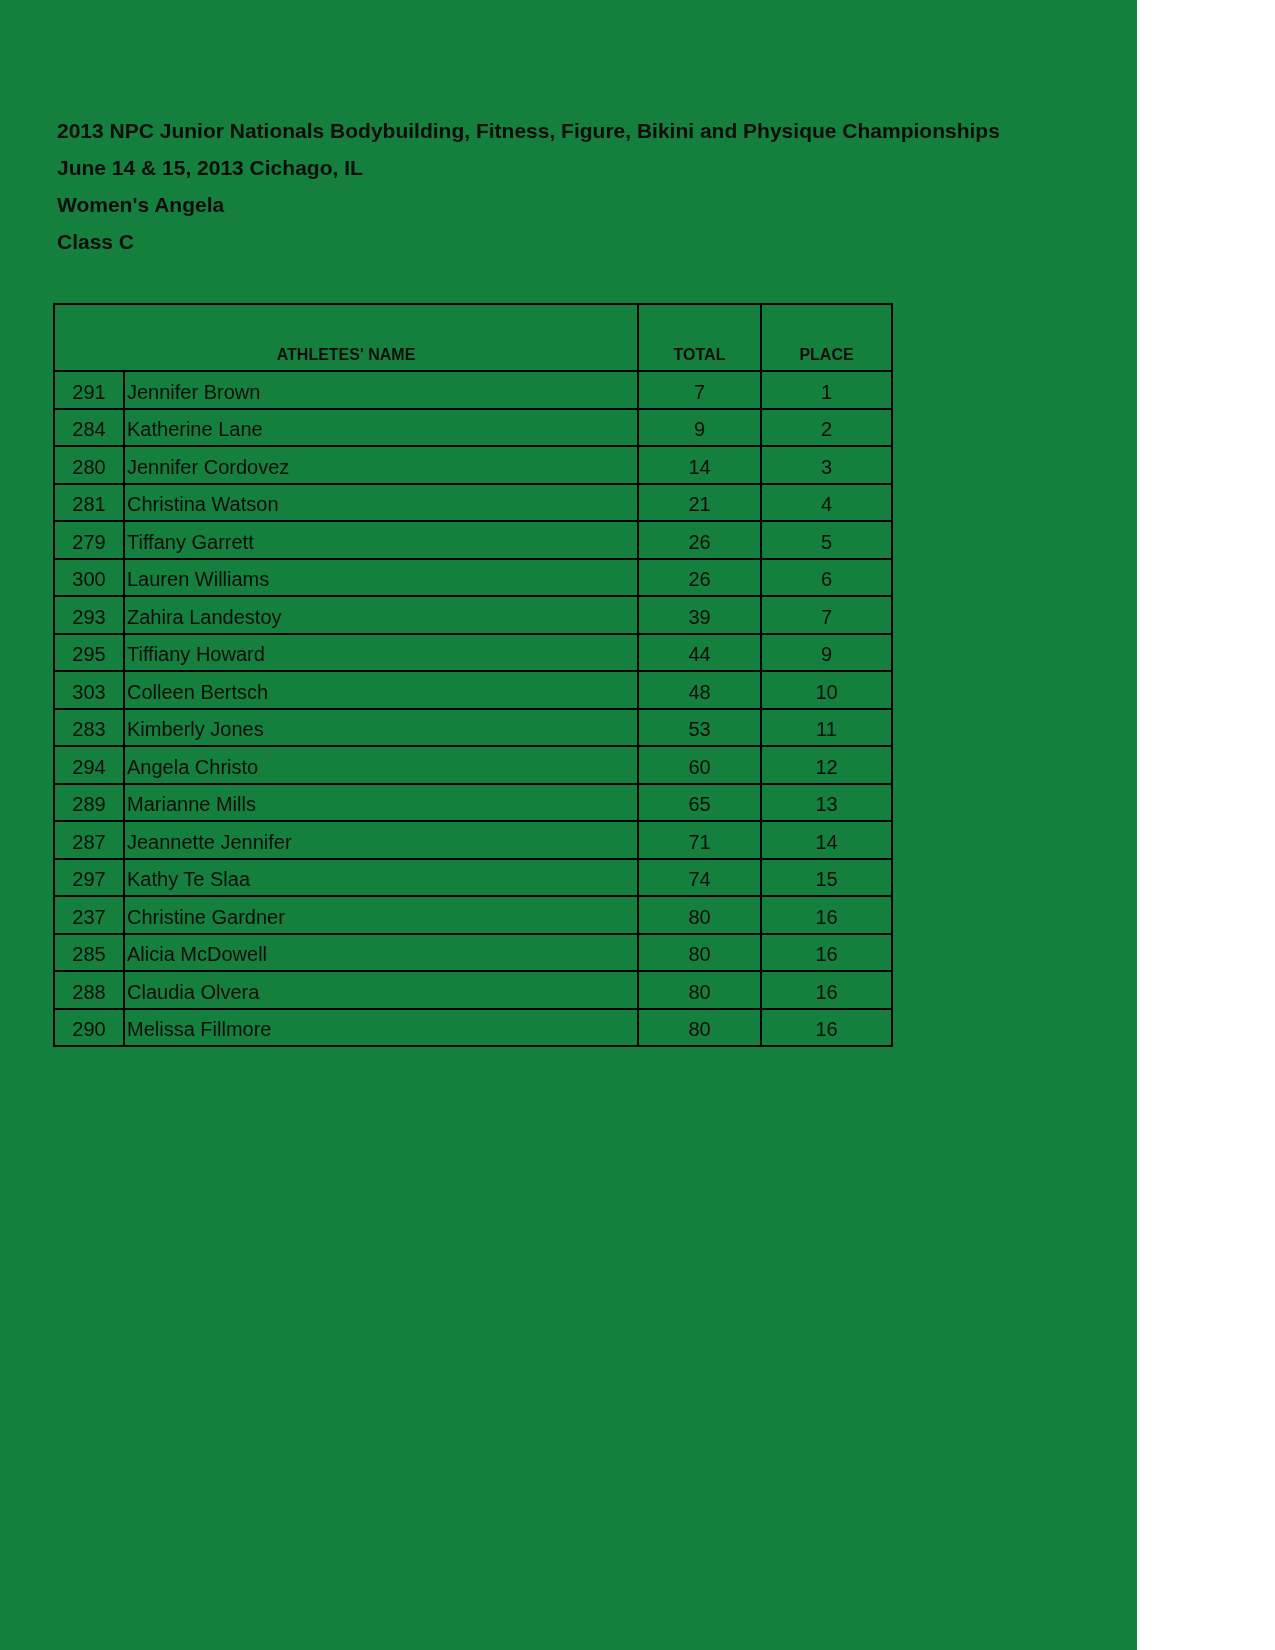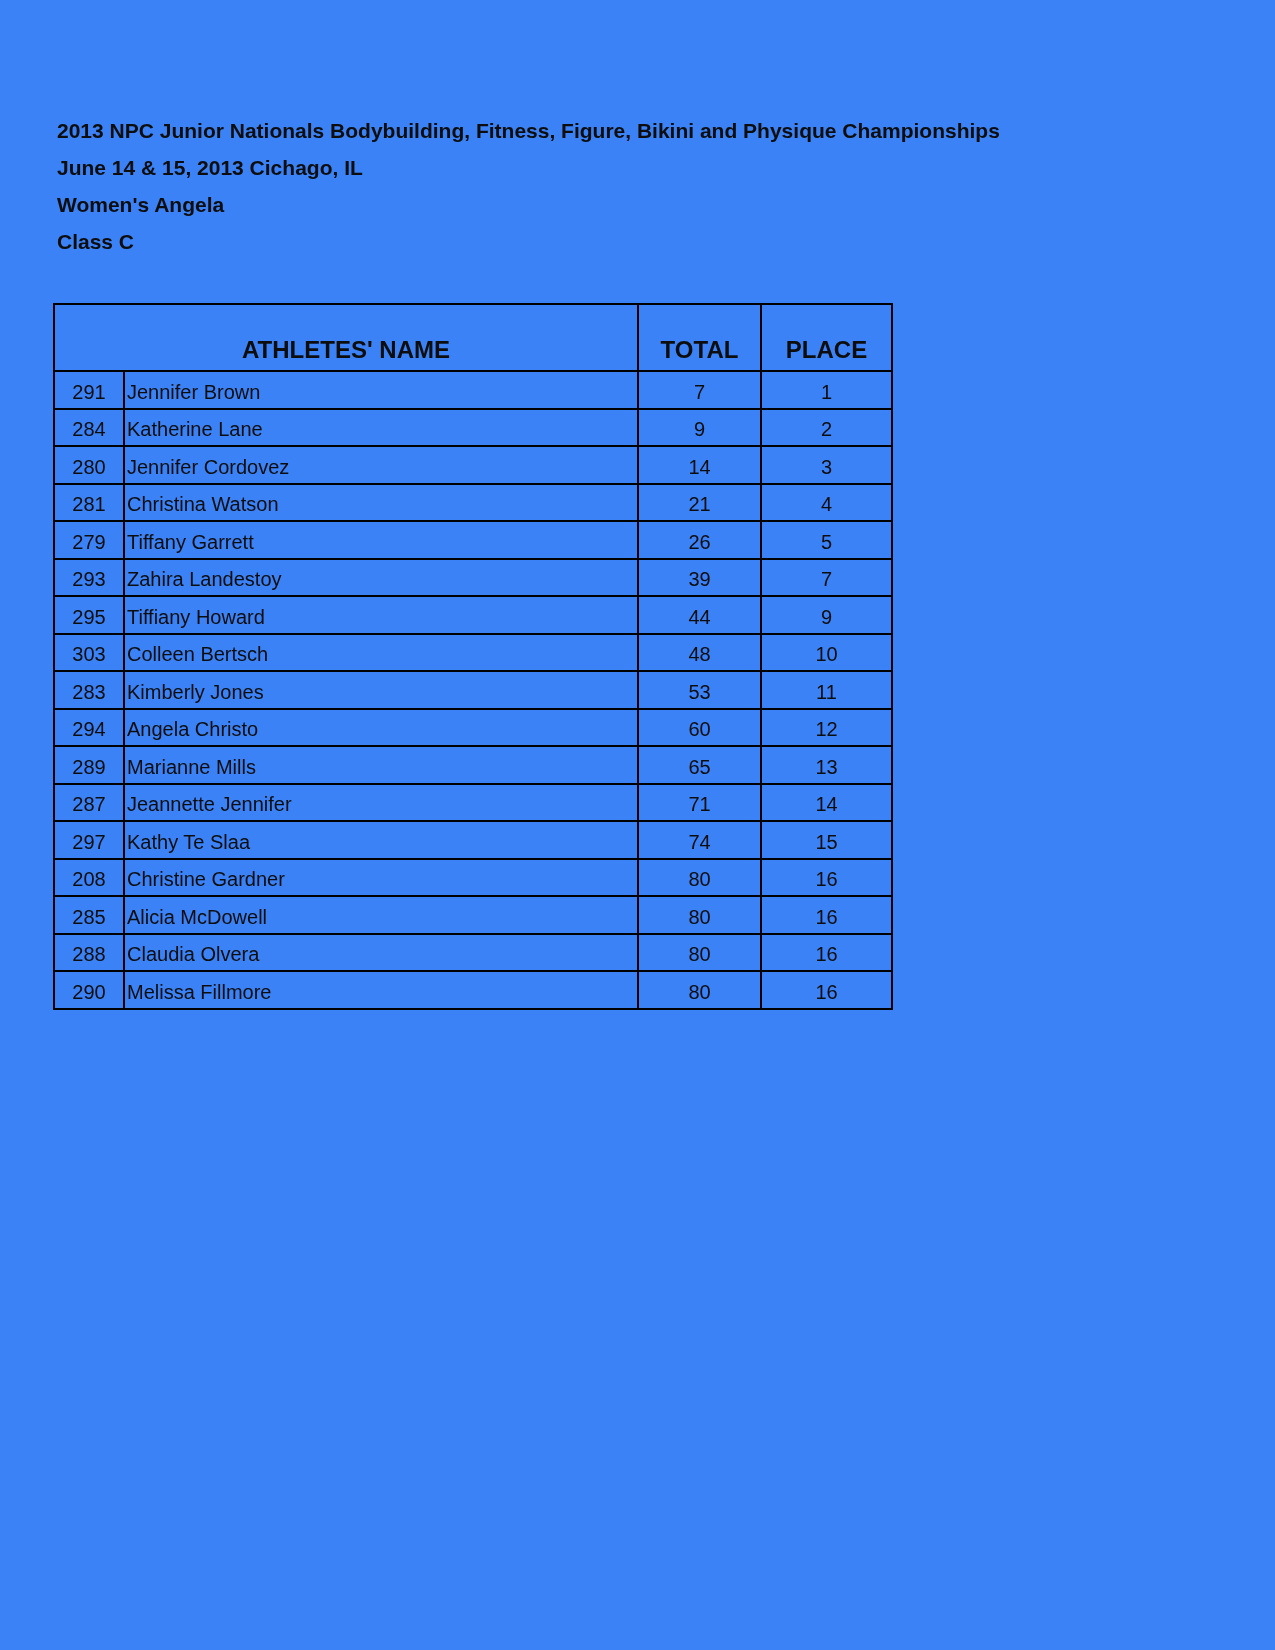--- a/index.html
+++ b/index.html
@@ -2,23 +2,23 @@
 <html><head>
 <meta charset="utf-8">
 <style>
   html, body {
     margin: 0;
     padding: 0;
     background: #ffffff;
   }
   .page {
     position: relative;
-    width: 1275px;
+    width: 1137px;
     height: 1650px;
-    background: #3b82f6;
+    background: #15803d;
     color: #000000;
     font-family: "Liberation Sans", sans-serif;
     overflow: hidden;
   }
   .title-block {
     position: absolute;
     left: 57px;
     top: 112px;
   }
   .title-line {
@@ -43,21 +43,21 @@
   table.results th,
   table.results td {
     border: 2px solid #000000;
     overflow: hidden;
     white-space: nowrap;
   }
   table.results thead tr { height: 67px; }
   table.results th {
     vertical-align: bottom;
     text-align: center;
-    font-size: 24px;
+    font-size: 16px;
     font-weight: bold;
     padding: 0 2px 6px 2px;
     color: #0d0d0d;
   }
   table.results tbody tr { height: 37.5px; }
   table.results td {
     vertical-align: bottom;
     font-size: 20px;
     font-weight: normal;
     padding: 0 2px 4px 2px;
@@ -123,20 +123,26 @@
       <td class="cell-place">4</td>
     </tr>
 
     <tr>
       <td class="cell-num">279</td>
       <td class="cell-name">Tiffany Garrett</td>
       <td class="cell-total">26</td>
       <td class="cell-place">5</td>
     </tr>
 
+    <tr>
+      <td class="cell-num">300</td>
+      <td class="cell-name">Lauren Williams</td>
+      <td class="cell-total">26</td>
+      <td class="cell-place">6</td>
+    </tr>
 
     <tr>
       <td class="cell-num">293</td>
       <td class="cell-name">Zahira Landestoy</td>
       <td class="cell-total">39</td>
       <td class="cell-place">7</td>
     </tr>
 
 
     <tr>
@@ -182,21 +188,21 @@
     </tr>
 
     <tr>
       <td class="cell-num">297</td>
       <td class="cell-name">Kathy Te Slaa</td>
       <td class="cell-total">74</td>
       <td class="cell-place">15</td>
     </tr>
 
     <tr>
-      <td class="cell-num">208</td>
+      <td class="cell-num">237</td>
       <td class="cell-name">Christine Gardner</td>
       <td class="cell-total">80</td>
       <td class="cell-place">16</td>
     </tr>
 
     <tr>
       <td class="cell-num">285</td>
       <td class="cell-name">Alicia McDowell</td>
       <td class="cell-total">80</td>
       <td class="cell-place">16</td>

